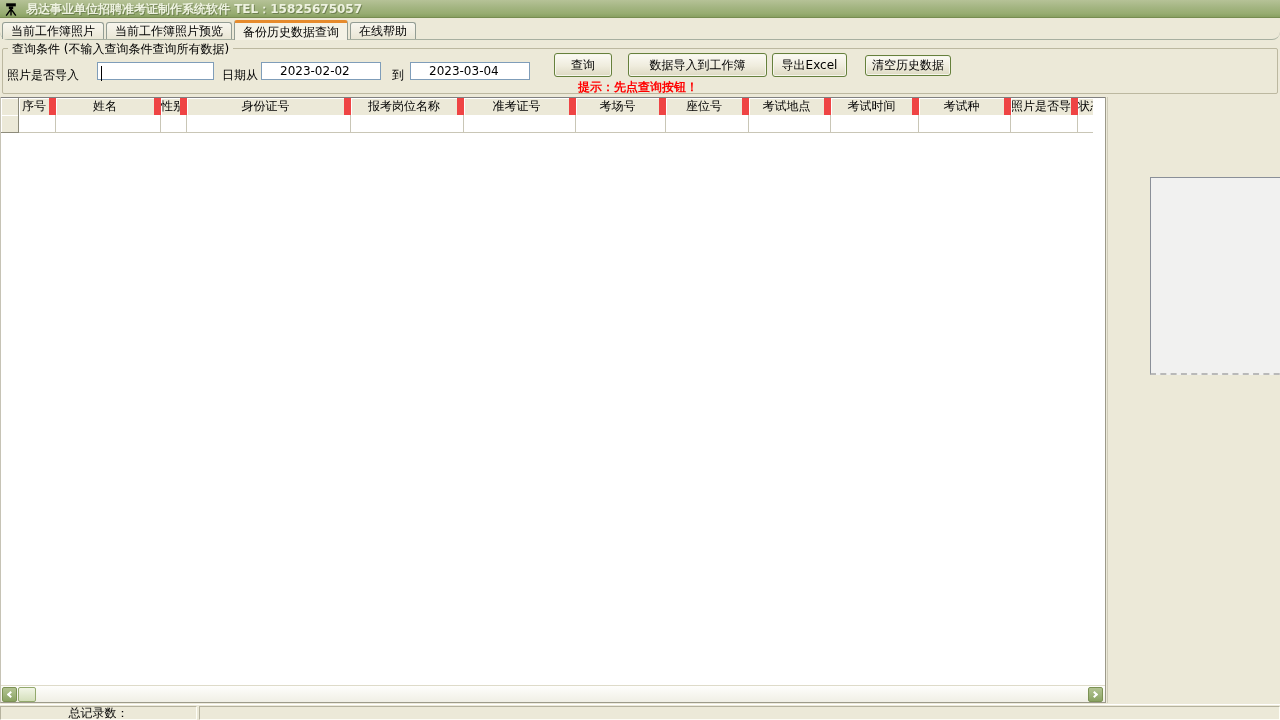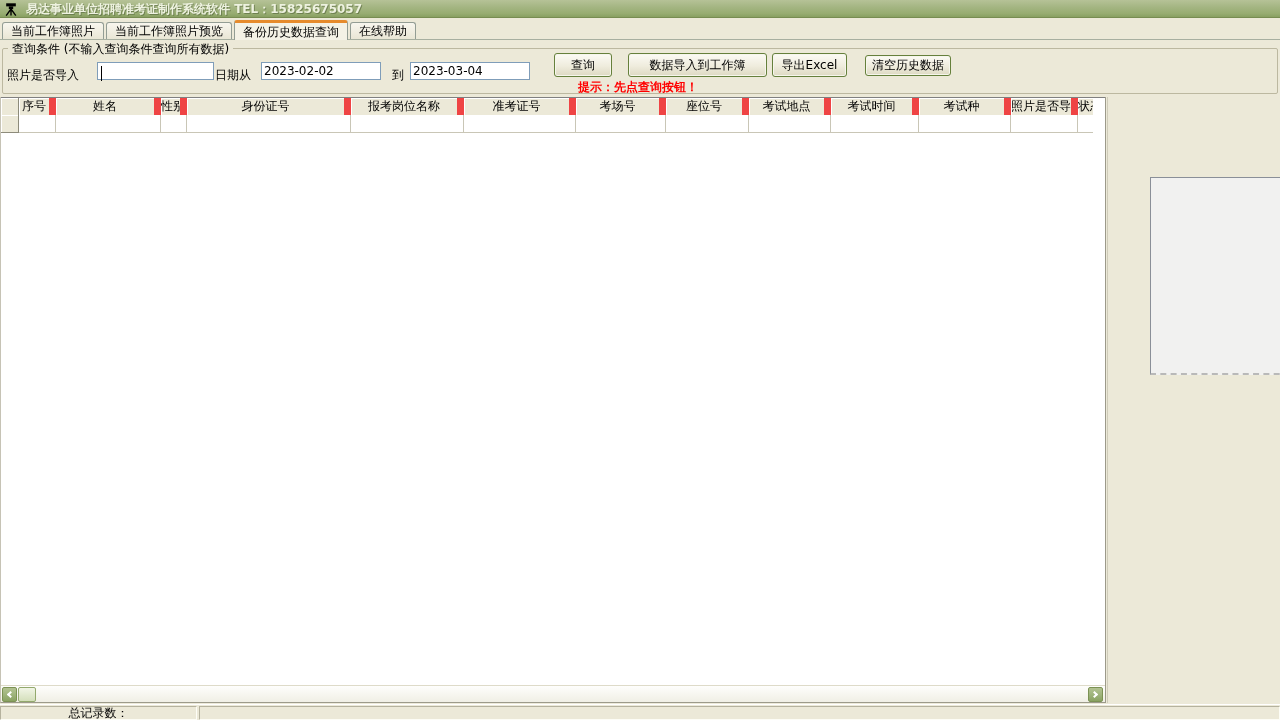--- a/index.html
+++ b/index.html
@@ -11,39 +11,39 @@
   .titlebar { position:absolute; left:0; top:0; width:1280px; height:18px;
     background:linear-gradient(180deg,#b6c297 0%,#a4b582 40%,#97ac71 75%,#8aa163 92%,#6d8148 100%);
     display:flex; align-items:center; padding-left:4px;font-weight:bold; }
   .titlebar .app-icon { width:14px; height:14px; margin-right:8px; display:inline-block; }
   .titlebar .title-text { color:#eef2e0; font-size:12px; text-shadow:1px 1px 0 rgba(60,75,40,.45);
     white-space:nowrap; }
 
   
   .tabstrip { position:absolute; left:0; top:18px; width:1280px; height:22px;
     display:flex; align-items:flex-end; padding-left:2px;
-    border-bottom:1px solid #a7afa0; background:#ece9d8; }
+    border-bottom:1px solid #a7afa0; background:#ece9d8;border-radius:8px; }
   .tab { height:17px; line-height:16px; padding:0 8px; margin-right:2px;
     background:linear-gradient(180deg,#f8f6ee,#e9e6d5);
     border:1px solid #939d94; border-bottom:none; border-radius:3px 3px 0 0;
     white-space:nowrap; cursor:default; position:relative; }
   .tab.active { height:20px; line-height:18px; margin-bottom:-1px; z-index:2;
     background:#f4f2e6; border-color:#939d94;
     border-top:3px solid #e68b2c; }
 
   
   .querybar { position:absolute; left:0; top:40px; width:1280px; height:57px; }
   .groupbox { position:absolute; left:2px; right:2px; top:8px; bottom:3px;
     border:1px solid #bcb8a0; border-radius:2px; }
   .groupbox-label { position:absolute; left:5px; top:-8px; background:#ece9d8;
     padding:0 4px; white-space:nowrap; }
   .q-label { position:absolute; top:25px; height:20px; line-height:20px; white-space:nowrap; }
   .q-input { position:absolute; top:22px; height:18px; border:1px solid #7f9db9;
     background:#fff; font:12px "DejaVu Sans","Liberation Sans",sans-serif;
-    padding:0 2px; outline:none; }
+    padding:0 18px; outline:none; }
   .caret { position:absolute; left:101px; top:26px; width:1px; height:15px; background:#000; }
   .xp-btn { position:absolute; top:13px; height:24px;
     background:linear-gradient(180deg,#fcfbf5 0%,#efecdd 55%,#ddd9c2 100%);
     border:1px solid #66803c; border-radius:3px;
     box-shadow:inset 0 0 0 1px #f6f6ec;
     font:12px "DejaVu Sans","Liberation Sans",sans-serif; cursor:pointer; white-space:nowrap; }
   .hint { position:absolute; left:578px; top:39px; color:#ff0000; font-weight:bold; white-space:nowrap; }
 
   
   .grid { position:absolute; left:0; top:97px; width:1106px; height:606px;
@@ -117,21 +117,21 @@
 
 <div class="querybar">
   <div class="groupbox">
     <span class="groupbox-label">查询条件 (不输入查询条件查询所有数据)</span>
   </div>
 
   <span class="q-label" style="left:7px;">照片是否导入</span>
   <input class="q-input" style="left: 97px; width: 117px;" type="text" value="">
   <span class="caret"></span>
 
-  <span class="q-label" style="left:215px;">日期从</span>
+  <span class="q-label" style="left:222px;">日期从</span>
   <input class="q-input" style="left: 261px; width: 120px;" type="text" value="2023-02-02">
 
   <span class="q-label" style="left:392px;">到</span>
   <input class="q-input" style="left: 410px; width: 120px;" type="text" value="2023-03-04">
 
   <button class="xp-btn" style="left:554px; width:58px;text-align:center;">查询</button>
   <button class="xp-btn" style="left:628px; width:139px;">数据导入到工作簿</button>
   <button class="xp-btn" style="left:772px; width:75px;">导出Excel</button>
   <button class="xp-btn" style="left:865px; top:15px; height:21px; width:86px;">清空历史数据</button>
 

